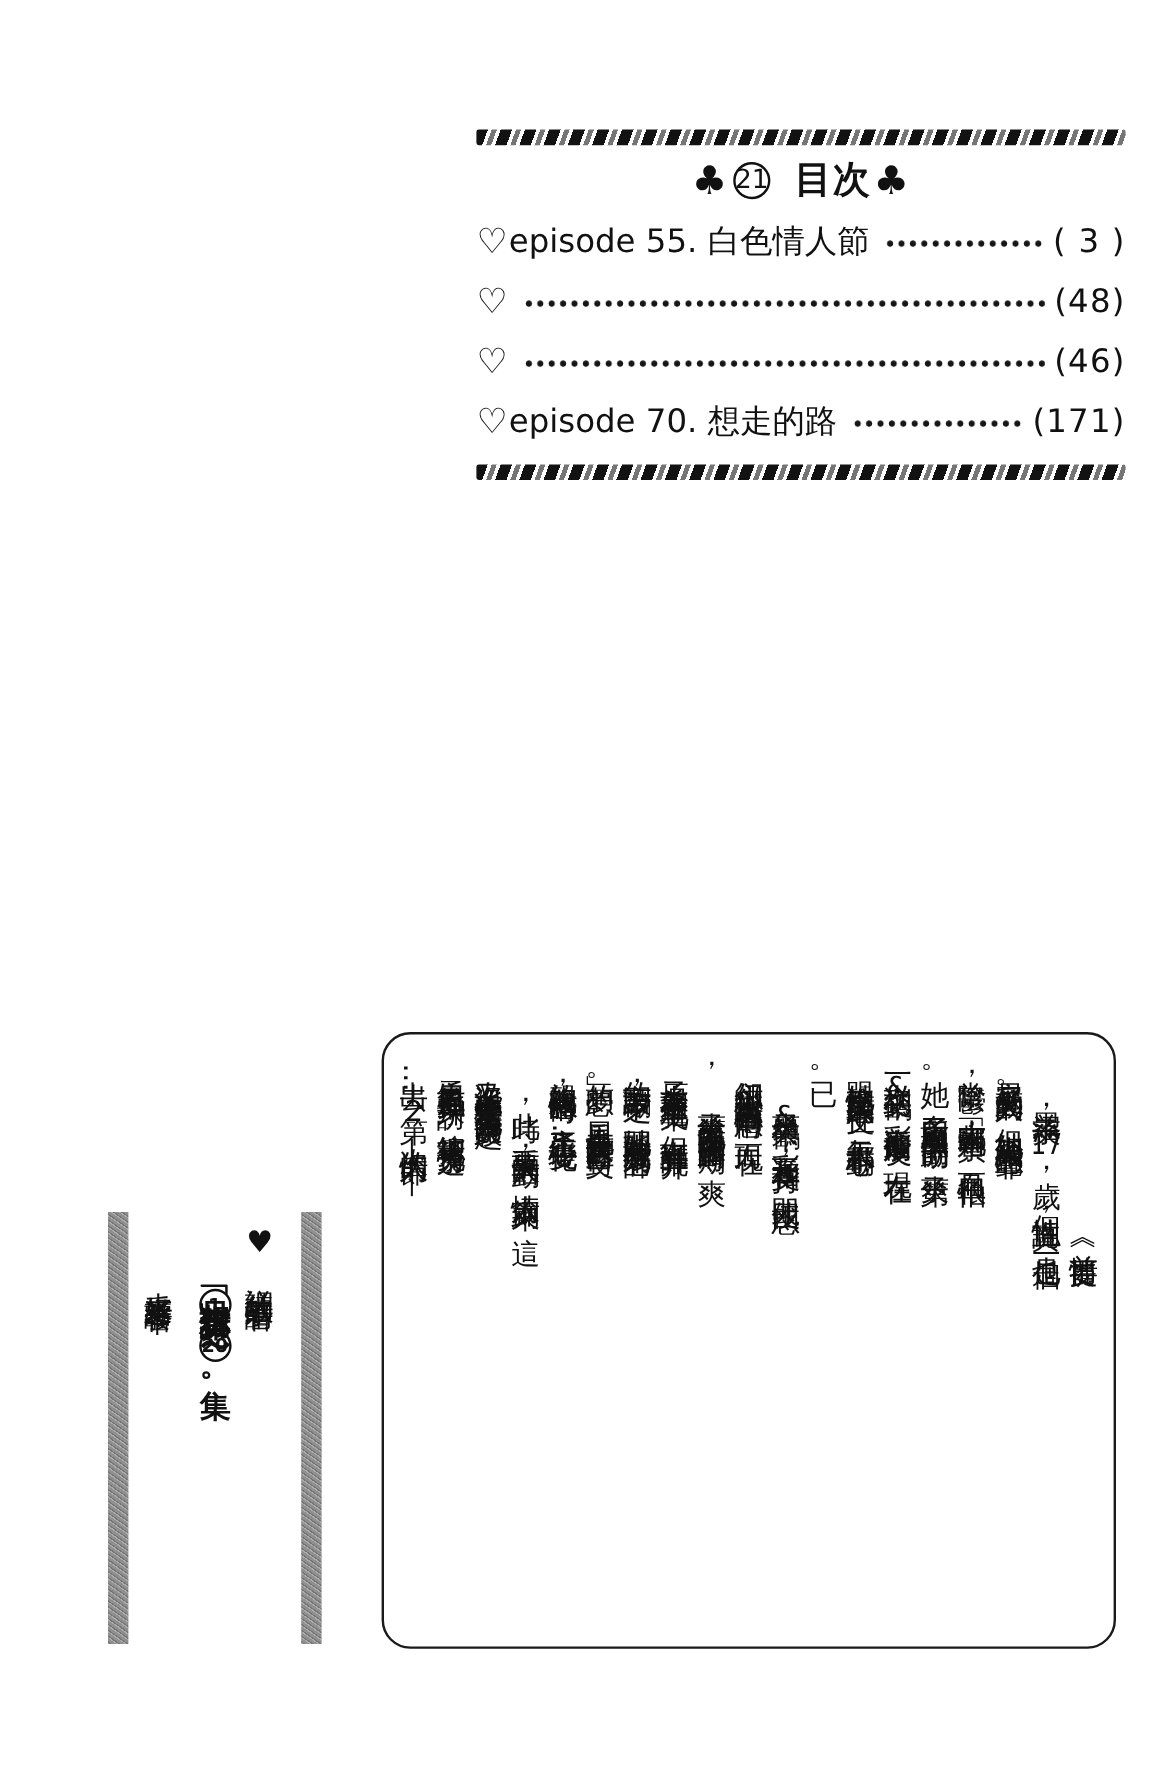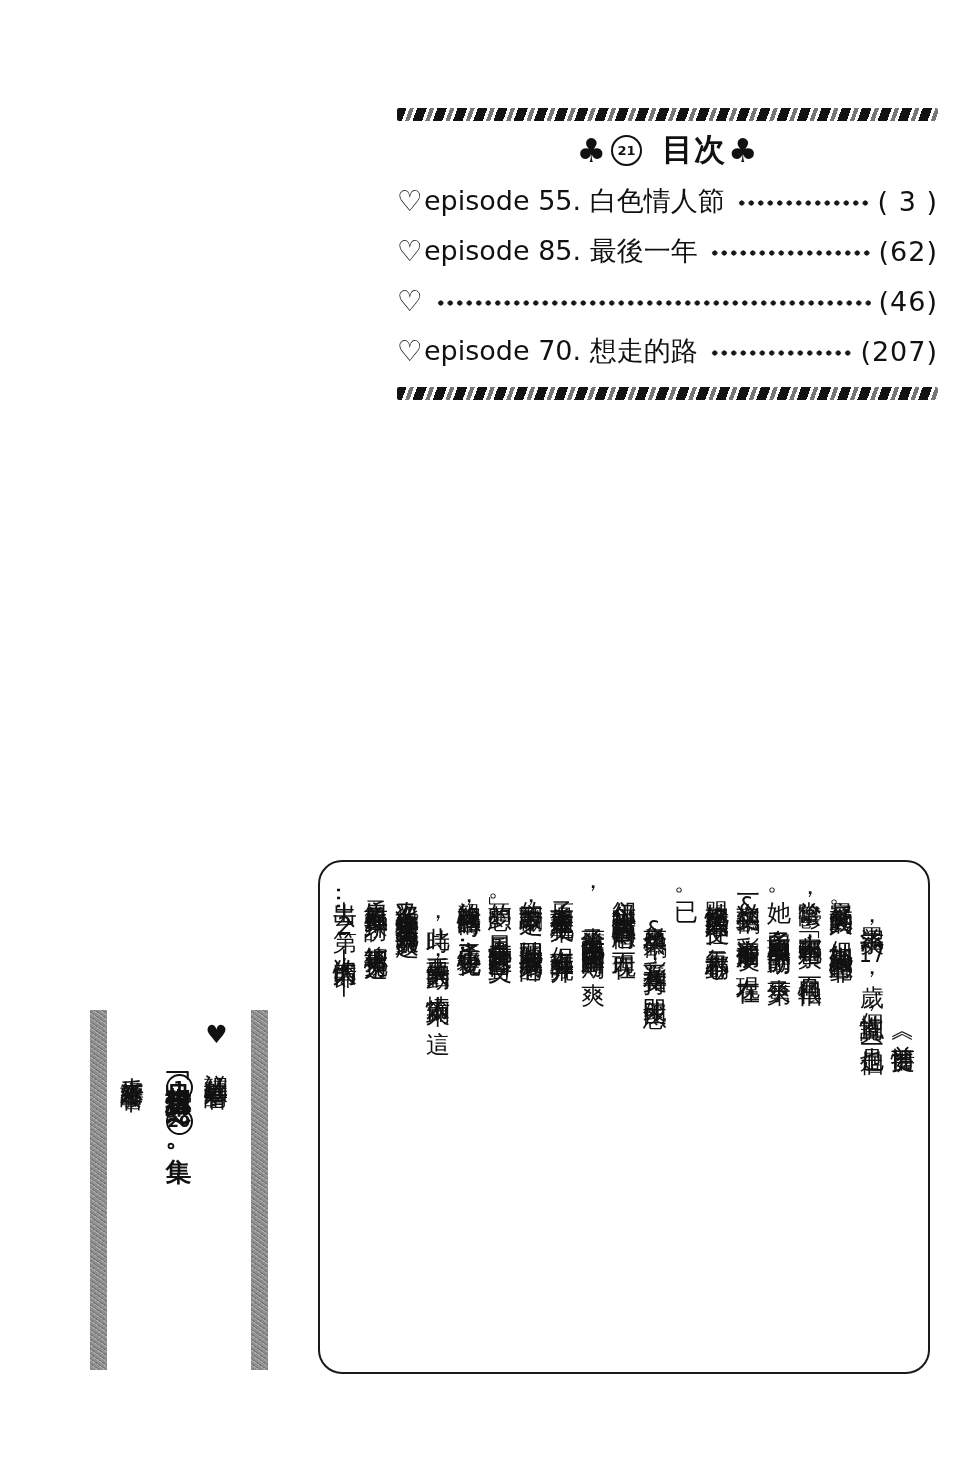--- a/index.html
+++ b/index.html
@@ -22,21 +22,21 @@
   }
   .toc-title {
     margin-top: 9px; height: 40px;
     display: flex; justify-content: center; align-items: center; gap: 2px;
     font-size: 31px; font-weight: bold; letter-spacing: 1px; white-space: nowrap;
   }
   .suit { font-size: 33px; line-height: 1; }
   .circle-num {
     display: inline-flex; justify-content: center; align-items: center;
     width: 31px; height: 31px; border: 2.5px solid #111; border-radius: 50%;
-    font-size: 13px; font-weight: bold; letter-spacing: 0; margin: 0 2px;
+    font-size: 22px; font-weight: normal; letter-spacing: 0; margin: 0 2px;
   }
   .title-space { display: inline-block; width: 14px; }
   .ep-list { margin-top: 6px; }
   .ep-row {
     height: 50px; display: flex; align-items: center;
     font-size: 27px; white-space: nowrap;
   }
   .ep-heart { font-size: 29px; margin-right: 1px; }
   .leader {
     flex: 1; height: 14px; margin: 4px 8px 0 12px;
@@ -114,34 +114,33 @@
 
   <div class="ep-list">
     <div class="ep-row">
       <span class="ep-heart">♡</span>
       <span class="ep-label">episode 55. 白色情人節</span>
       <span class="leader"></span>
       <span class="ep-page">( 3 )</span>
     </div>
     <div class="ep-row">
       <span class="ep-heart">♡</span>
-      <span class="ep-label">episode 85. 最後一年</span>
       <span class="leader"></span>
-      <span class="ep-page">(62)</span>
+      <span class="ep-page">(48)</span>
     </div>
     <div class="ep-row">
       <span class="ep-heart">♡</span>
       <span class="leader"></span>
       <span class="ep-page">(46)</span>
     </div>
     <div class="ep-row">
       <span class="ep-heart">♡</span>
       <span class="ep-label">episode 70. 想走的路</span>
       <span class="leader"></span>
-      <span class="ep-page">(207)</span>
+      <span class="ep-page">(171)</span>
     </div>
   </div>
 
   <div class="ribbon bottom"></div>
 </div>
 
 <div class="summary-box">
   <div class="summary-cols">
     <div class="vcol">《前情提要》</div>
     <div class="vcol vtext">　黑沼爽子，<span class="tcy">17</span>歲，個性認真，也是一個</div>

